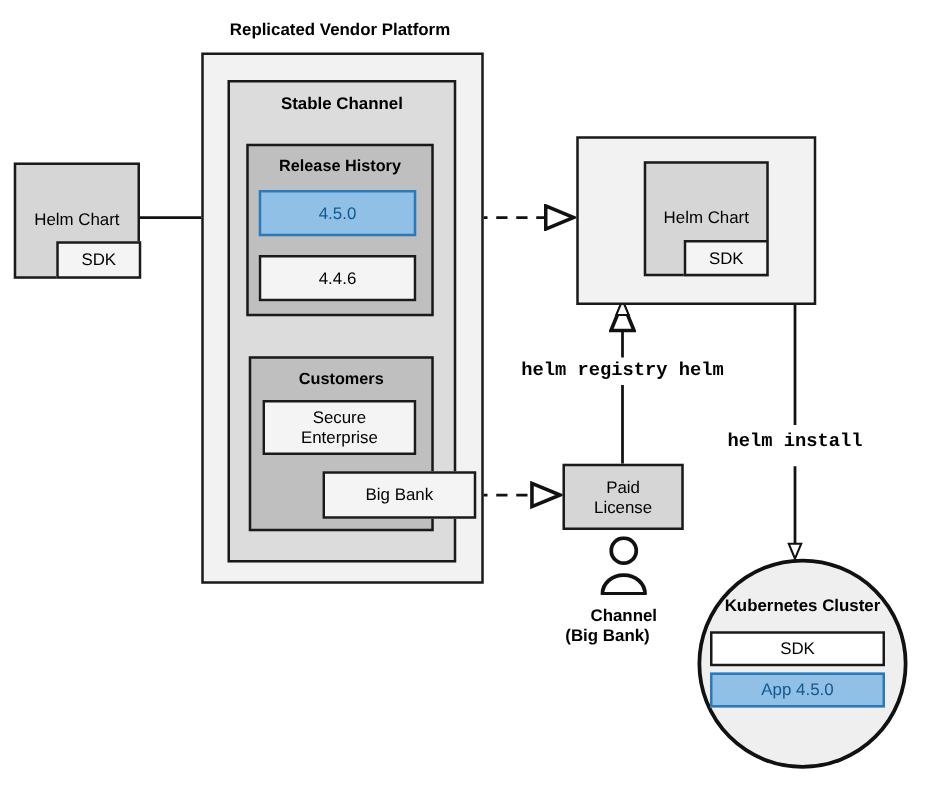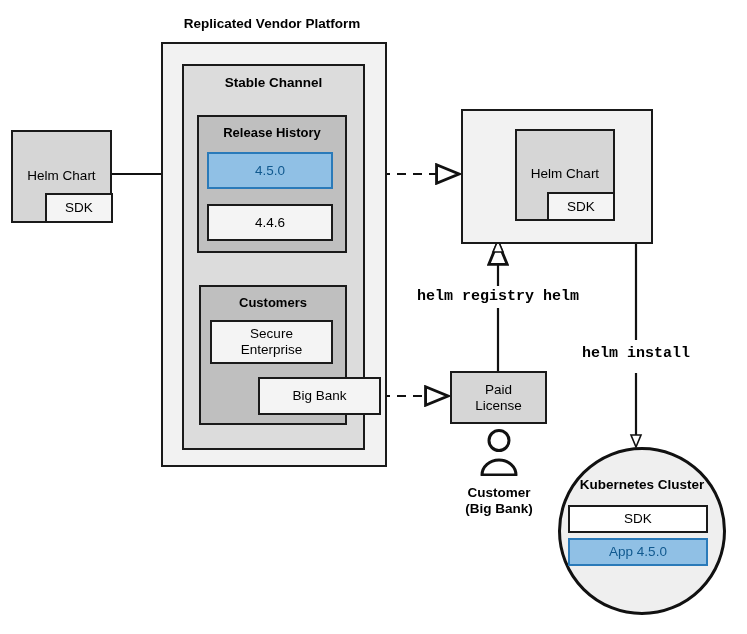--- a/index.html
+++ b/index.html
@@ -192,22 +192,22 @@
   <div class="node box-grey" style="left:450px; top:371px; width:97px; height:53px; font-size:13.5px;">
     <span style="white-space:pre-line;">Paid
 License</span>
   </div>
 
   <svg class="person" style="left:473px; top:429px; width:52px; height:47px;" viewBox="0 0 52 47">
     <circle cx="26" cy="11.5" r="10" fill="#ffffff" stroke="#111111" stroke-width="3"></circle>
     <path d="M9,46 a17,15 0 0 1 34,0 z" fill="#ffffff" stroke="#111111" stroke-width="3" stroke-linejoin="round"></path>
   </svg>
 
-  <div class="lbl" style="left:434px; top:485px; width:130px; font-size:13.5px;">Customer</div>
-  <div class="lbl" style="left:434px; top:501px; width:130px; font-size:13.5px;">(Big Bank)</div>
+  <div class="lbl" style="left:434px; top:485px; width:130px; font-size:13.5px;">Channel</div>
+  <div class="lbl" style="left:421px; top:501px; width:130px; font-size:13.5px;">(Big Bank)</div>
 
   <div class="circle" style="left:558px; top:447px; width:168px; height:168px;"></div>
 
   <div class="lbl" style="left:558px; top:477px; width:168px; font-size:13.5px;">Kubernetes Cluster</div>
 
   <div class="node box-pure-white" style="left:568px; top:505px; width:140px; height:28px; font-size:13.5px;">
     <span>SDK</span>
   </div>
   <div class="node box-blue" style="left:568px; top:538px; width:140px; height:28px; font-size:13.5px;">
     <span>App 4.5.0</span>

